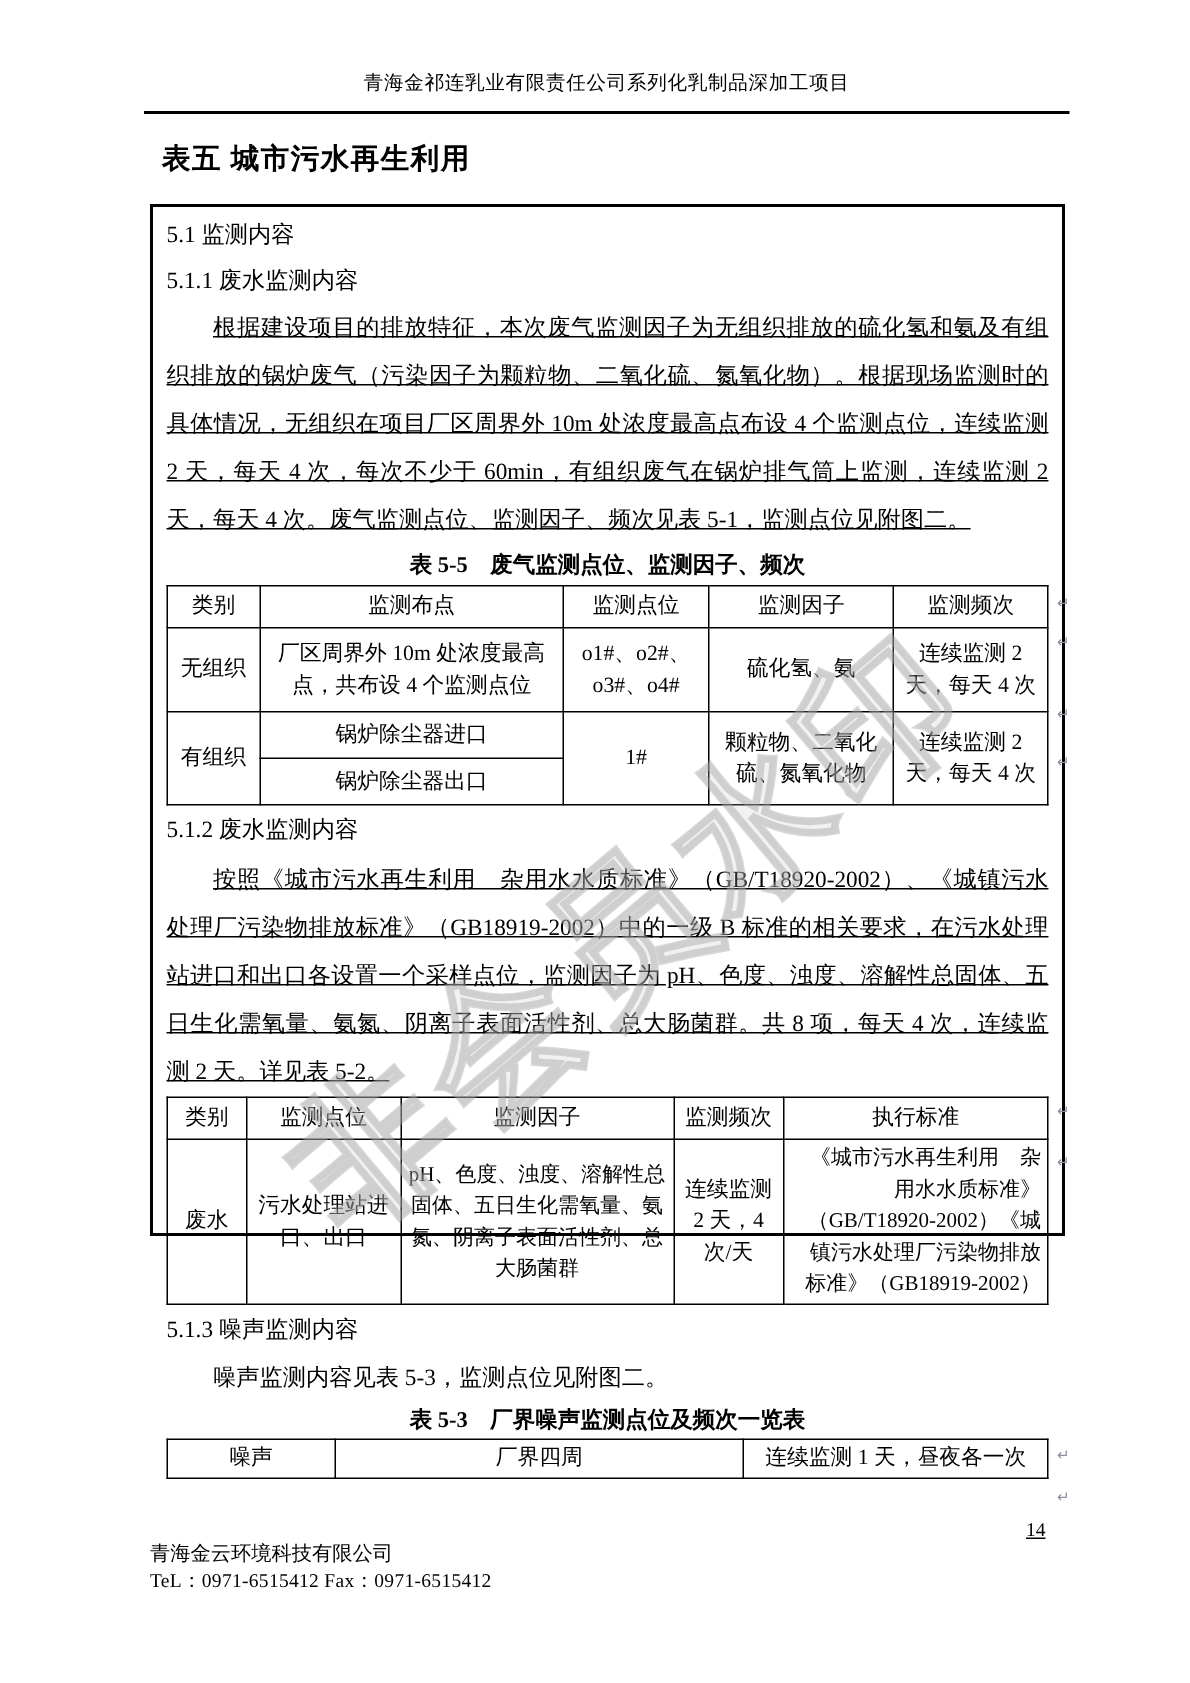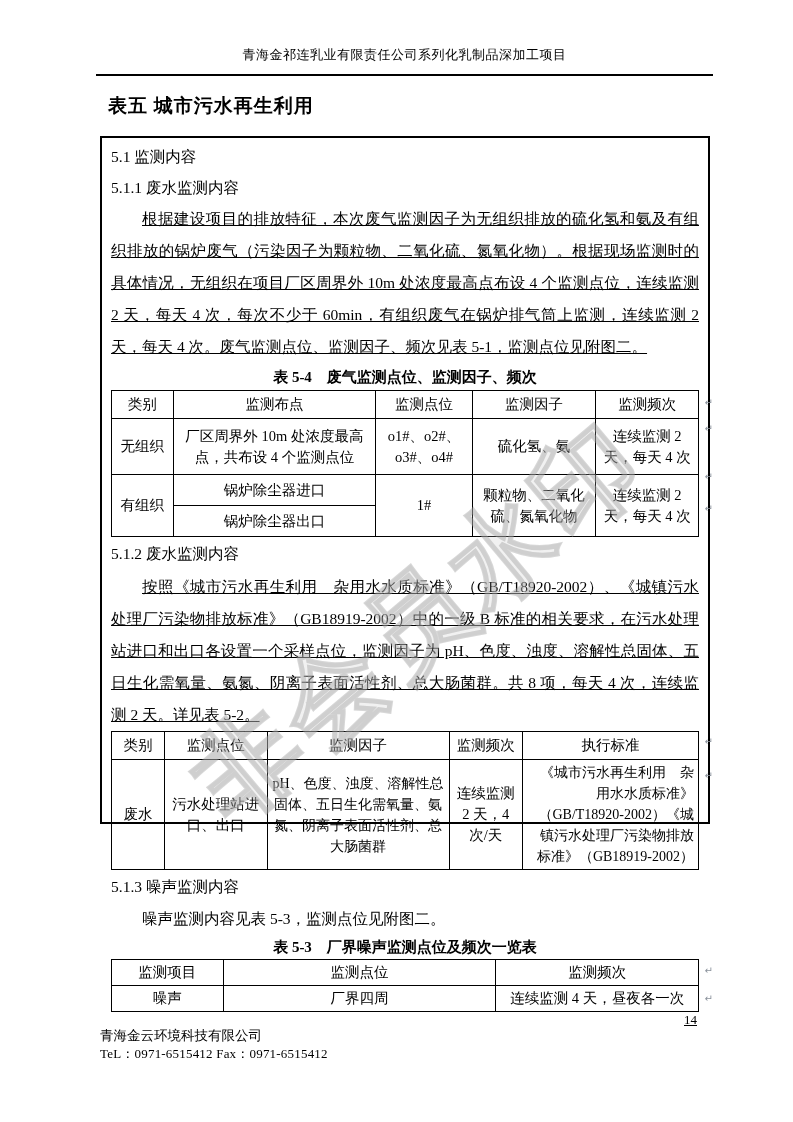--- a/index.html
+++ b/index.html
@@ -83,21 +83,21 @@
   <div class="doc-title">表五 城市污水再生利用</div>
 
   <div class="watermark">非会员水印</div>
 
   <div class="main-box">
 
     <div class="h2">5.1 监测内容</div>
     <div class="h2">5.1.1 废水监测内容</div>
     <div class="para">根据建设项目的排放特征，本次废气监测因子为无组织排放的硫化氢和氨及有组织排放的锅炉废气（污染因子为颗粒物、二氧化硫、氮氧化物）。根据现场监测时的具体情况，无组织在项目厂区周界外 10m 处浓度最高点布设 4 个监测点位，连续监测 2 天，每天 4 次，每次不少于 60min，有组织废气在锅炉排气筒上监测，连续监测 2 天，每天 4 次。废气监测点位、监测因子、频次见表 5-1，监测点位见附图二。</div>
 
-    <div class="tbl-caption">表 5-4　废气监测点位、监测因子、频次</div>
+    <div class="tbl-caption">表 5-5　废气监测点位、监测因子、频次</div>
     <div class="table-wrap">
       <table class="t51">
         <colgroup>
           <col style="width:10.5%">
             <col style="width:34.5%">
             <col style="width:16.5%">
             <col style="width:21%">
             <col style="width:17.5%">
         </colgroup>
         <tbody>
@@ -171,29 +171,24 @@
 
     <div class="tbl-caption" style="line-height:24px">表 5-3　厂界噪声监测点位及频次一览表</div>
     <div class="table-wrap">
       <table class="t53">
         <colgroup>
           <col style="width:19%">
             <col style="width:46.5%">
             <col style="width:34.5%">
         </colgroup>
         <tbody>
-            <tr>
-          <th>监测项目</th>
-          <th>监测点位</th>
-          <th>监测频次</th>
-        </tr>
         <tr>
           <td>噪声</td>
           <td>厂界四周</td>
-          <td>连续监测 4 天，昼夜各一次</td>
+          <td>连续监测 1 天，昼夜各一次</td>
         </tr>
       </tbody>
         </table>
       <span class="pmark" style="top:7px">↵</span>
       <span class="pmark" style="top:35px">↵</span>
     </div>
 
   </div>
 
   <div class="page-number">14</div>

